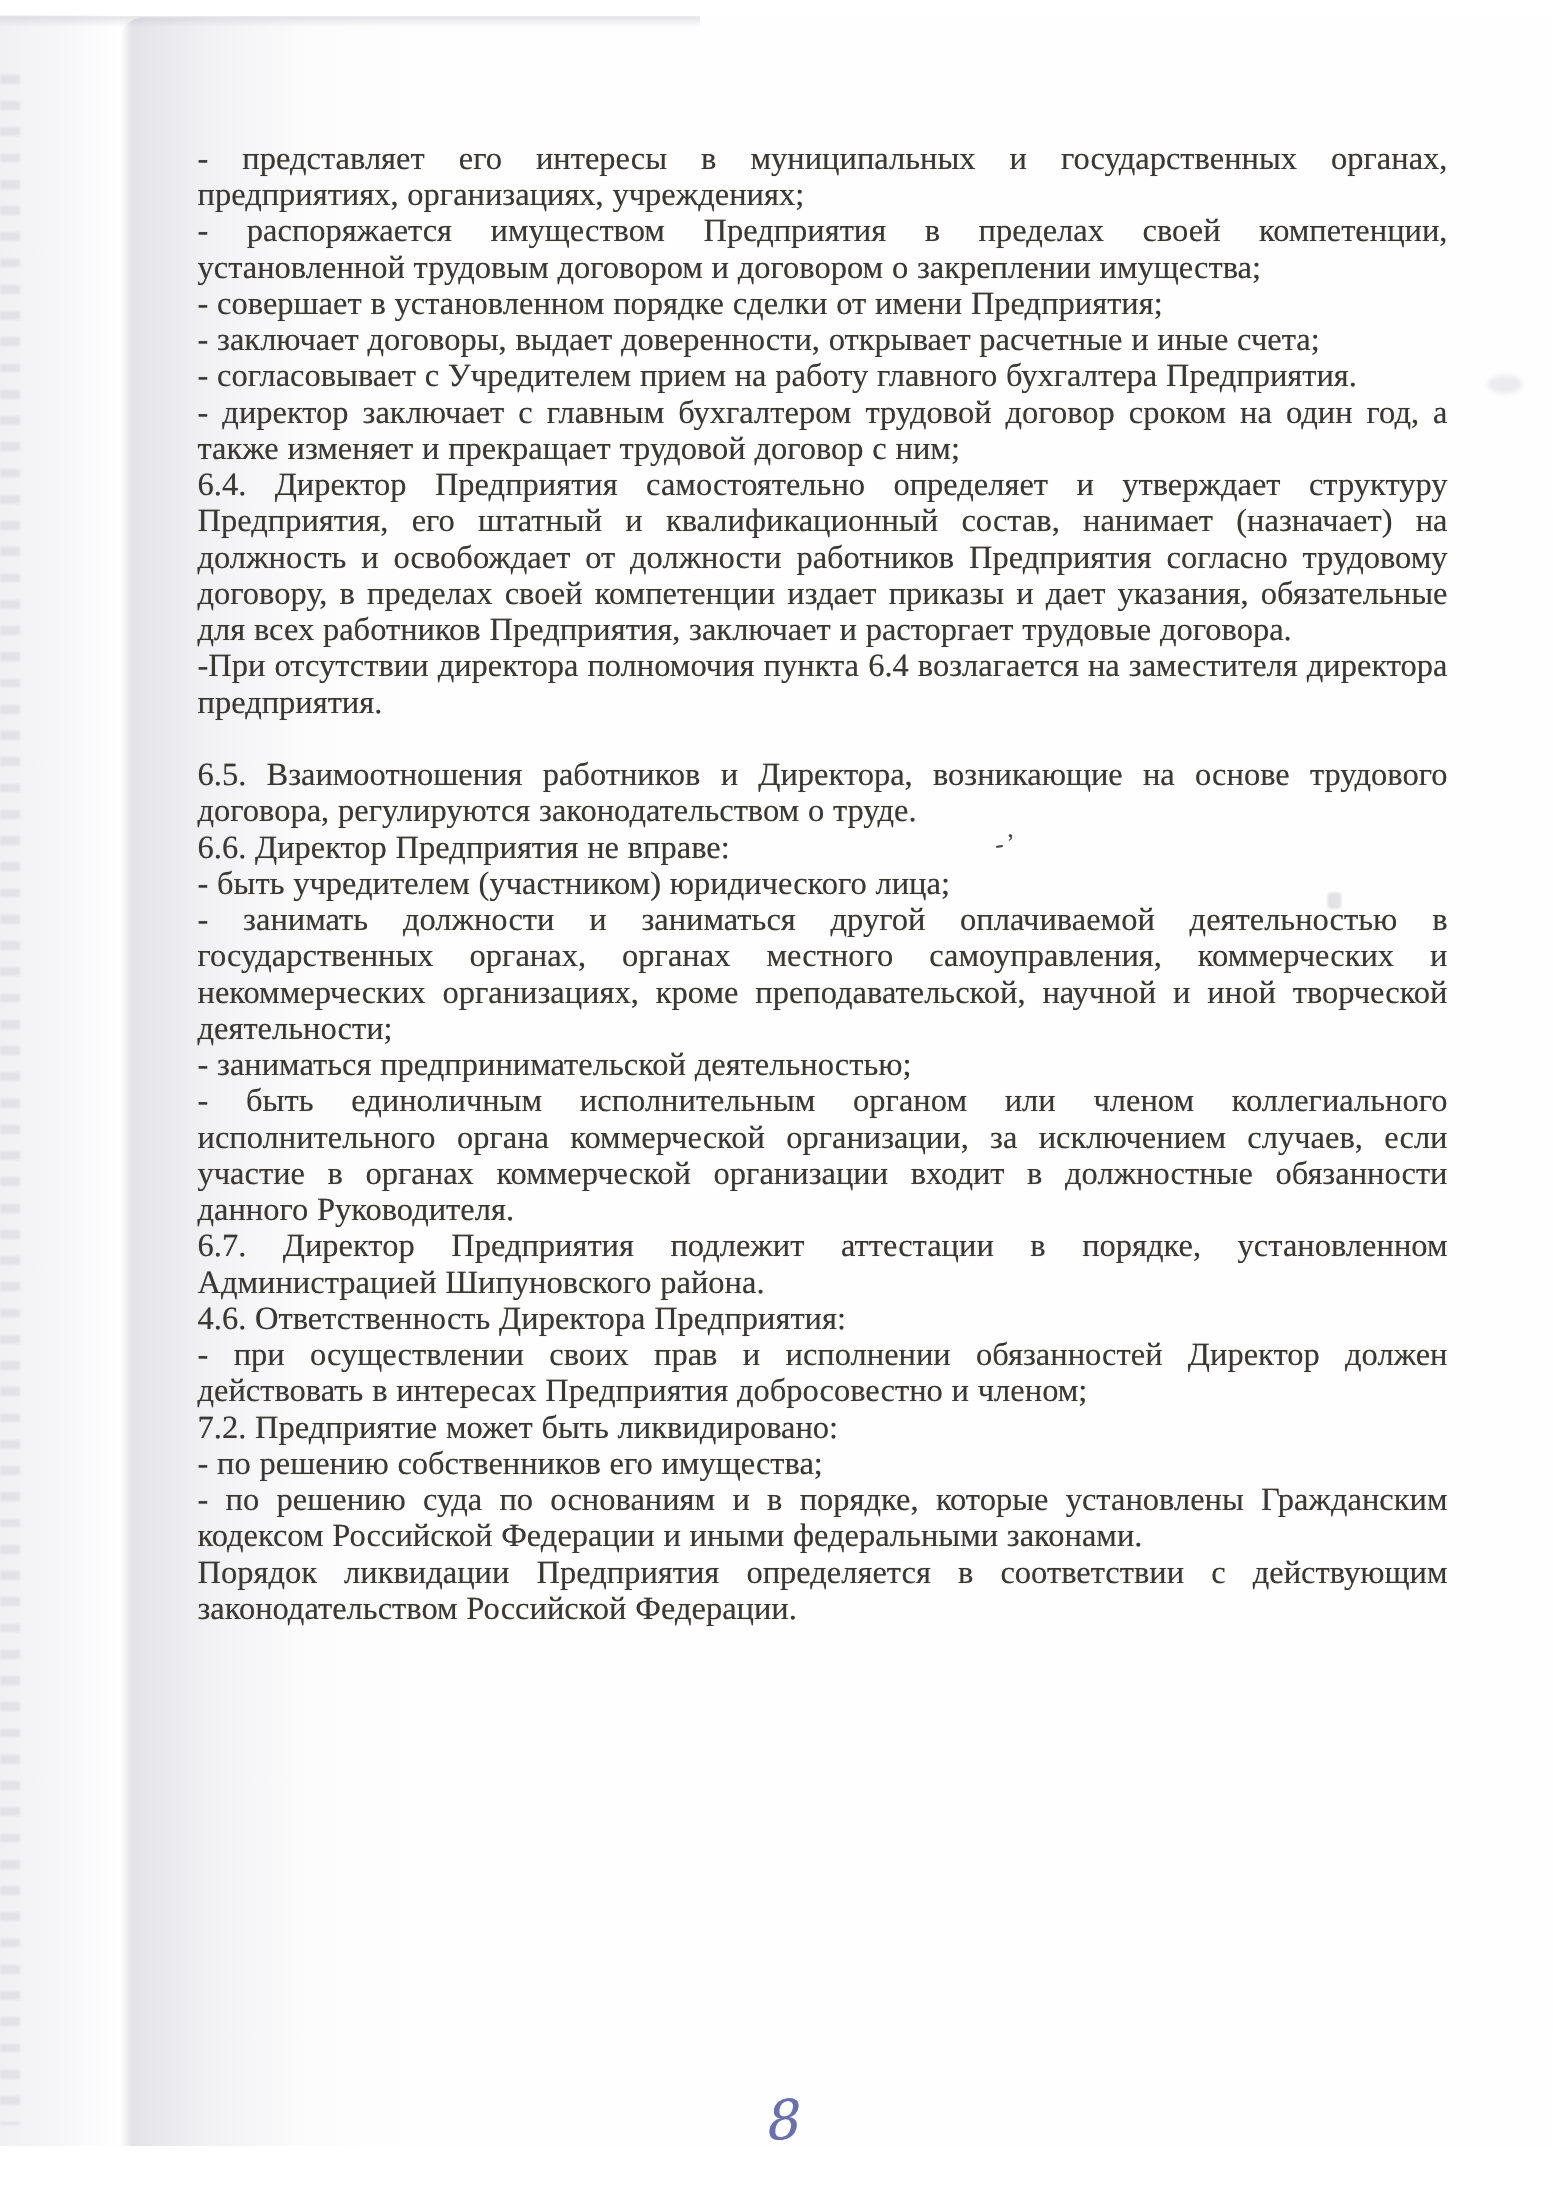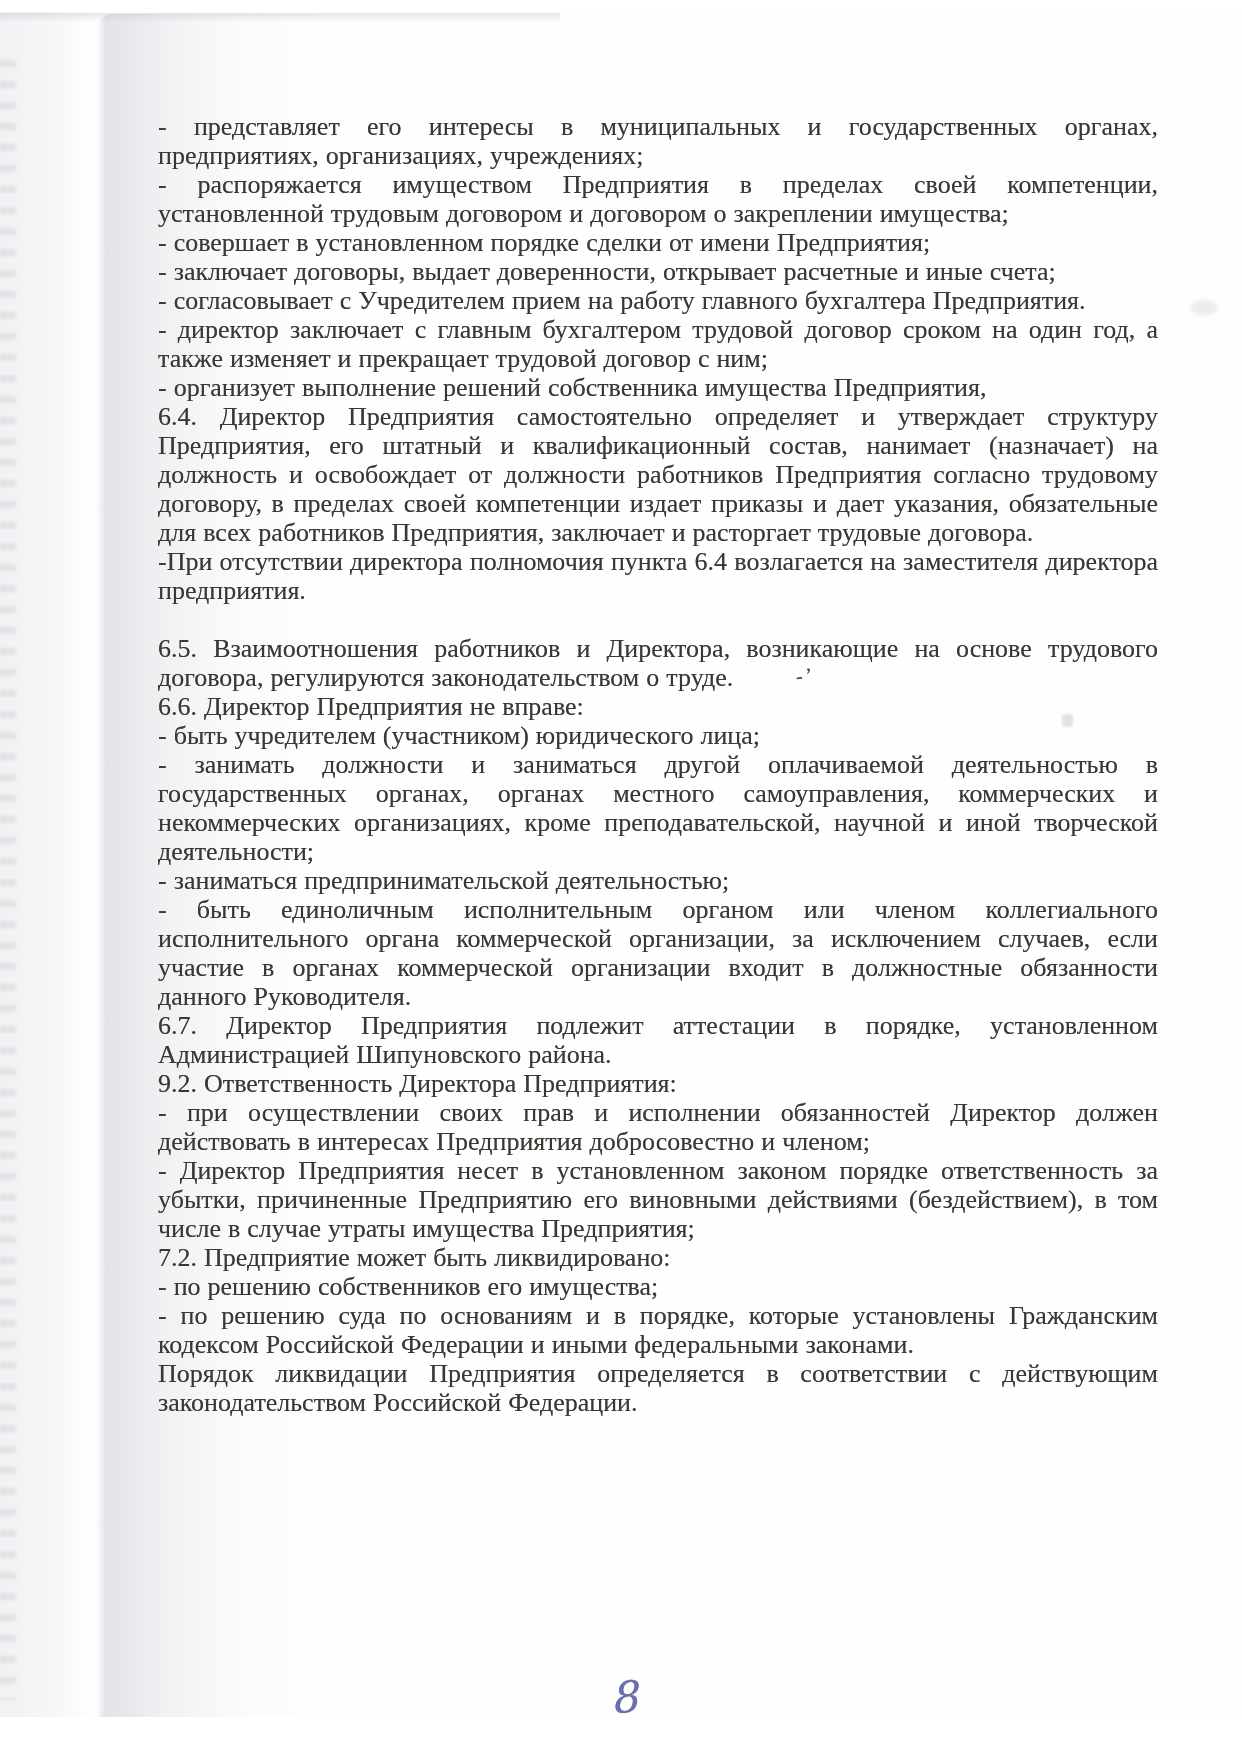--- a/index.html
+++ b/index.html
@@ -102,33 +102,31 @@
   <div class="bottom-line-main"></div>
   <div class="bottom-corner"></div>
 
   <section class="text-block">
     <p>- представляет его интересы в муниципальных и государственных органах, предприятиях, организациях, учреждениях;</p>
     <p>- распоряжается имуществом Предприятия в пределах своей компетенции, установленной трудовым договором и договором о закреплении имущества;</p>
     <p>- совершает в установленном порядке сделки от имени Предприятия;</p>
     <p>- заключает договоры, выдает доверенности, открывает расчетные и иные счета;</p>
     <p>- согласовывает с Учредителем прием на работу главного бухгалтера Предприятия.</p>
     <p>- директор заключает с главным бухгалтером трудовой договор сроком на один год, а также изменяет и прекращает трудовой договор с ним;</p>
-    <p>- организует выполнение решений собственника имущества Предприятия,</p>
     <p>6.4. Директор Предприятия самостоятельно определяет и утверждает структуру Предприятия, его штатный и квалификационный состав, нанимает (назначает) на должность и освобождает от должности работников Предприятия согласно трудовому договору, в пределах своей компетенции издает приказы и дает указания, обязательные для всех работников Предприятия, заключает и расторгает трудовые договора.</p>
     <p>-При отсутствии директора полномочия пункта 6.4 возлагается на заместителя директора предприятия.</p>
     <p class="gap-before">6.5. Взаимоотношения работников и Директора, возникающие на основе трудового договора, регулируются законодательством о труде.</p>
     <p>6.6. Директор Предприятия не вправе:</p>
     <p>- быть учредителем (участником) юридического лица;</p>
     <p>- занимать должности и заниматься другой оплачиваемой деятельностью в государственных органах, органах местного самоуправления, коммерческих и некоммерческих организациях, кроме преподавательской, научной и иной творческой деятельности;</p>
     <p>- заниматься предпринимательской деятельностью;</p>
     <p>- быть единоличным исполнительным органом или членом коллегиального исполнительного органа коммерческой организации, за исключением случаев, если участие в органах коммерческой организации входит в должностные обязанности данного Руководителя.</p>
     <p>6.7. Директор Предприятия подлежит аттестации в порядке, установленном Администрацией Шипуновского района.</p>
-    <p>9.2. Ответственность Директора Предприятия:</p>
+    <p>4.6. Ответственность Директора Предприятия:</p>
     <p>- при осуществлении своих прав и исполнении обязанностей Директор должен действовать в интересах Предприятия добросовестно и членом;</p>
-    <p>- Директор Предприятия несет в установленном законом порядке ответственность за убытки, причиненные Предприятию его виновными действиями (бездействием), в том числе в случае утраты имущества Предприятия;</p>
     <p>7.2. Предприятие может быть ликвидировано:</p>
     <p>- по решению собственников его имущества;</p>
     <p>- по решению суда по основаниям и в порядке, которые установлены Гражданским кодексом Российской Федерации и иными федеральными законами.</p>
     <p>Порядок ликвидации Предприятия определяется в соответствии с действующим законодательством Российской Федерации.</p>
   </section>
 
   <span class="pen-mark">-’</span>
   <div class="page-number">8</div>
 
 </main>

